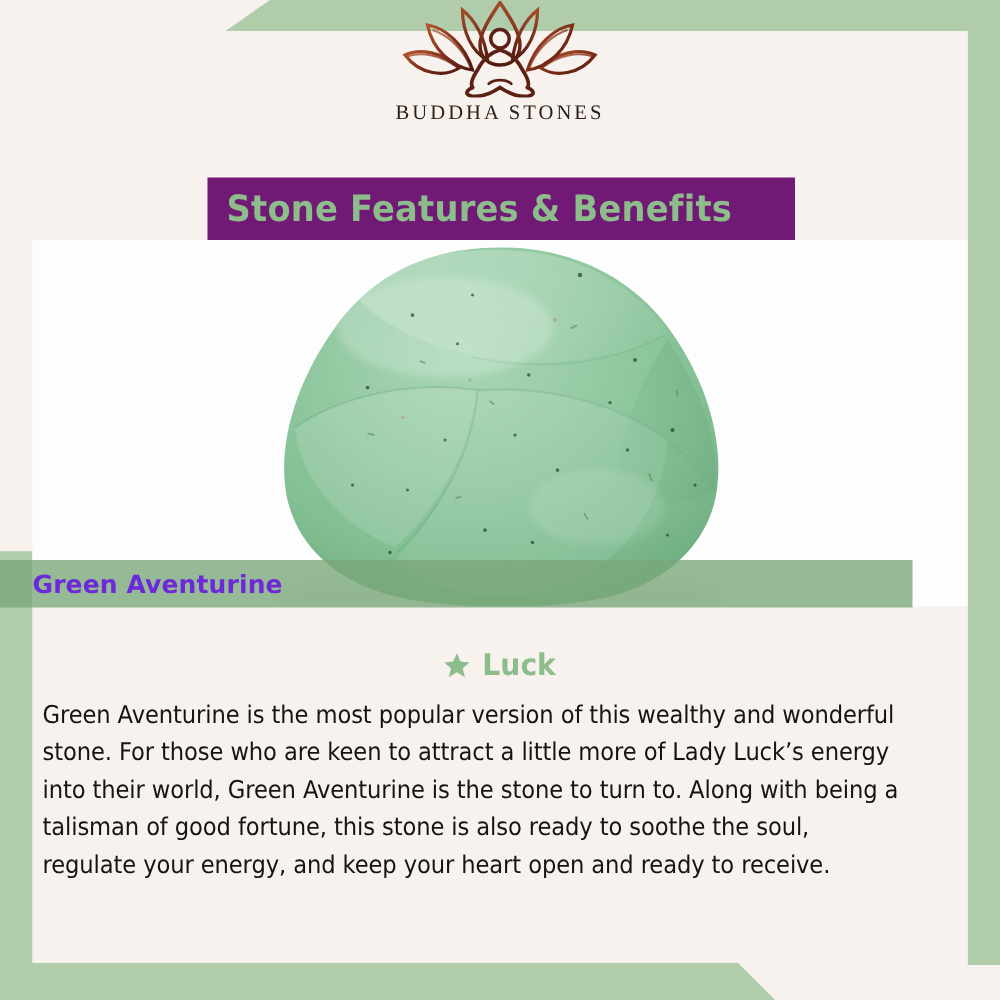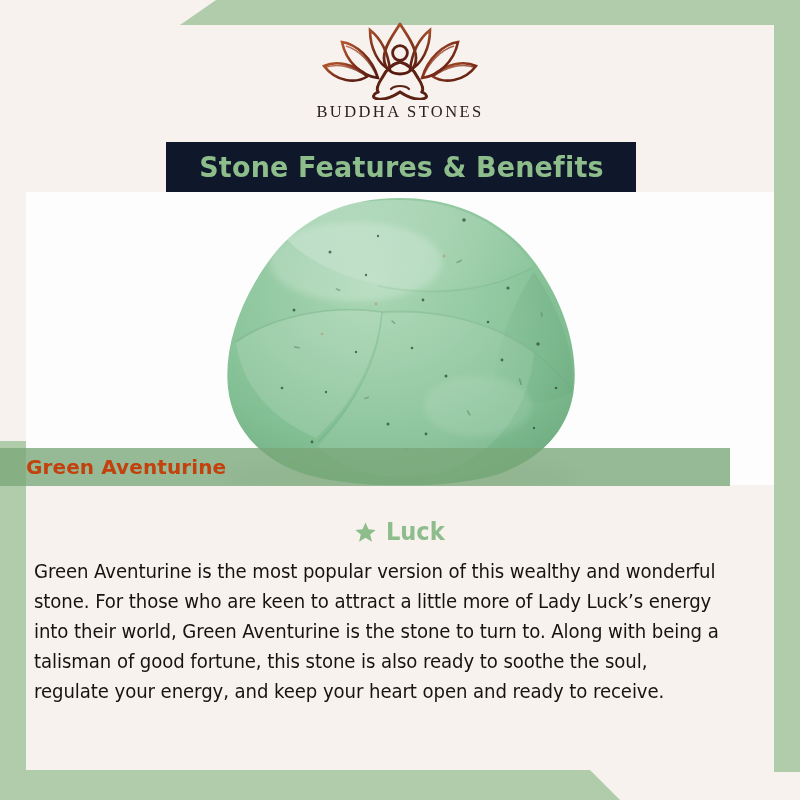--- a/index.html
+++ b/index.html
@@ -61,42 +61,40 @@
   
   .logo-wrap {
     position: absolute;
     left: 0; top: 0;
     width: 800px;
     height: 140px;
     display: flex;
     flex-direction: column;
     align-items: center;
     justify-content: flex-start;
-    padding-top: 22px;
     box-sizing: border-box;
   }
   .logo-mark { width: 168px; height: 78px; display: block; }
   .logo-text {
     margin-top: 2px;
     font-family: "Liberation Serif", serif;
     font-size: 16.5px;
     letter-spacing: 2.4px;
     color: #2b2119;
     font-weight: 400;
   }
 
   
   .title-banner {
     position: absolute;
     left: 166px; top: 142px;
     width: 470px; height: 50px;
-    background: #0f172a;
-    display: flex;
-    align-items: center;
-    justify-content: center;
+    background: #701a75;
+    display: flex;
+    align-items: center;
   }
   .title-text {
     font-family: "DejaVu Sans", sans-serif;
     font-weight: bold;
     font-size: 29px;
     color: #8ebd8c;
     letter-spacing: 0.2px;
     transform: scaleX(0.93);
     white-space: nowrap;
   }
@@ -115,21 +113,21 @@
   .name-band {
     position: absolute;
     left: 0; top: 448px;
     width: 730px; height: 38px;
     background: rgba(122,167,121,0.78);
     display: flex;
     align-items: center;
   }
   .name-band-text {
     margin-left: 26px;
-    color: #c2410c;
+    color: #6d28d9;
     font-family: "DejaVu Sans", sans-serif;
     font-size: 20px;
     font-weight: 600;
     letter-spacing: 0.1px;
   }
 
   
   .benefits {
     position: absolute;
     left: 26px; top: 518px;

